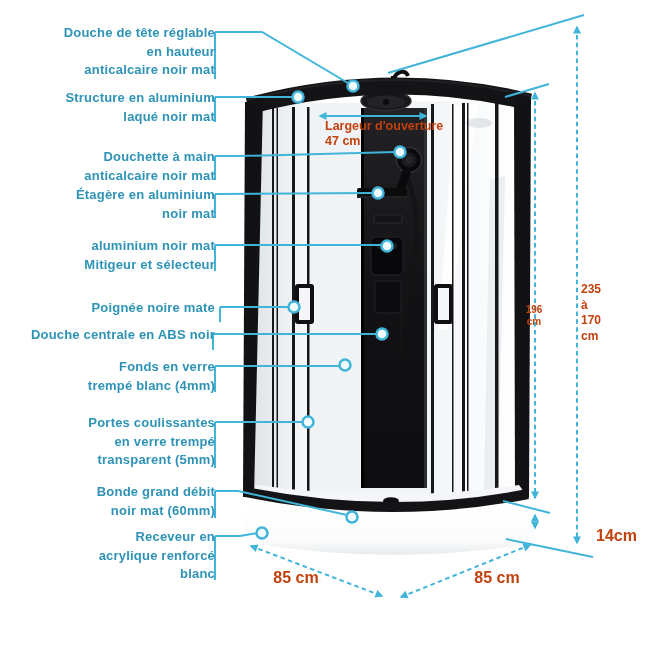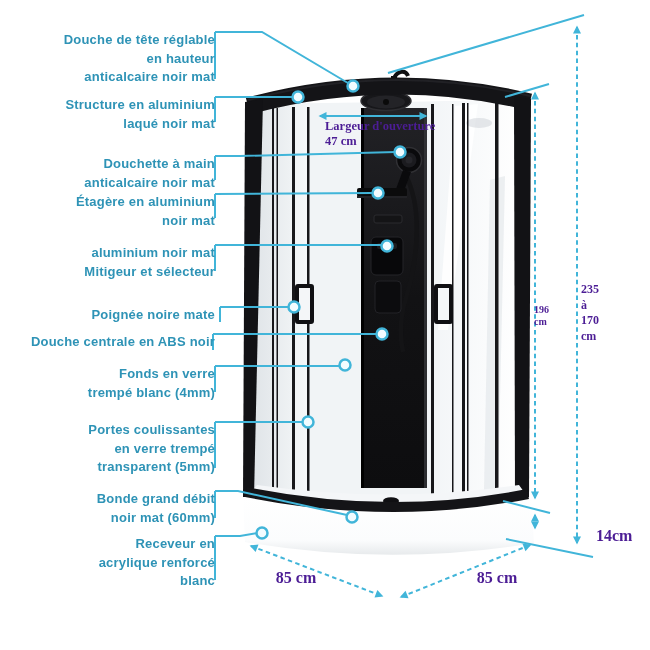--- a/index.html
+++ b/index.html
@@ -8,26 +8,26 @@
   .stage svg{position:absolute;left:0;top:0;}
 
   
   .cl{stroke:#41b5d9;stroke-width:2;fill:none;}
   .dot{fill:#f2fcff;stroke:#41b5d9;stroke-width:2.5;}
   .dl{stroke:#41b5d9;stroke-width:2;fill:none;}
   .dd{stroke-dasharray:4.5 3.4;}
 
   
   .lbl{position:absolute;right:435px;text-align:right;color:#2e93b6;
-       font-weight:700;font-size:13px;line-height:18.5px;letter-spacing:.2px;white-space:nowrap;margin-top:7px;}
+       font-weight:700;font-size:13px;line-height:18.5px;letter-spacing:.2px;white-space:nowrap;}
 
   
-  .dim{position:absolute;color:#4c1d95;font-weight:700;white-space:nowrap;font-family:Liberation Serif, serif;}
+  .dim{position:absolute;color:#c2410c;font-weight:700;white-space:nowrap;}
   #dim-opening{left:325px;top:119px;font-size:12.5px;line-height:15px;text-align:left;}
-  #dim-196{left:534px;top:304px;width:28px;text-align:left;font-size:10px;line-height:11.5px;}
+  #dim-196{left:520px;top:304px;width:28px;text-align:center;font-size:10px;line-height:11.5px;}
   #dim-235{left:581px;top:282px;font-size:12px;line-height:15.5px;text-align:left;}
   #dim-14{left:548px;top:527px;font-size:16px;margin-left:48px;}
   #dim-85-left{left:264px;top:569px;width:64px;text-align:center;font-size:16px;}
   #dim-85-right{left:465px;top:569px;width:64px;text-align:center;font-size:16px;}
 </style>
 </head>
 <body>
 
 <div class="stage">
 

